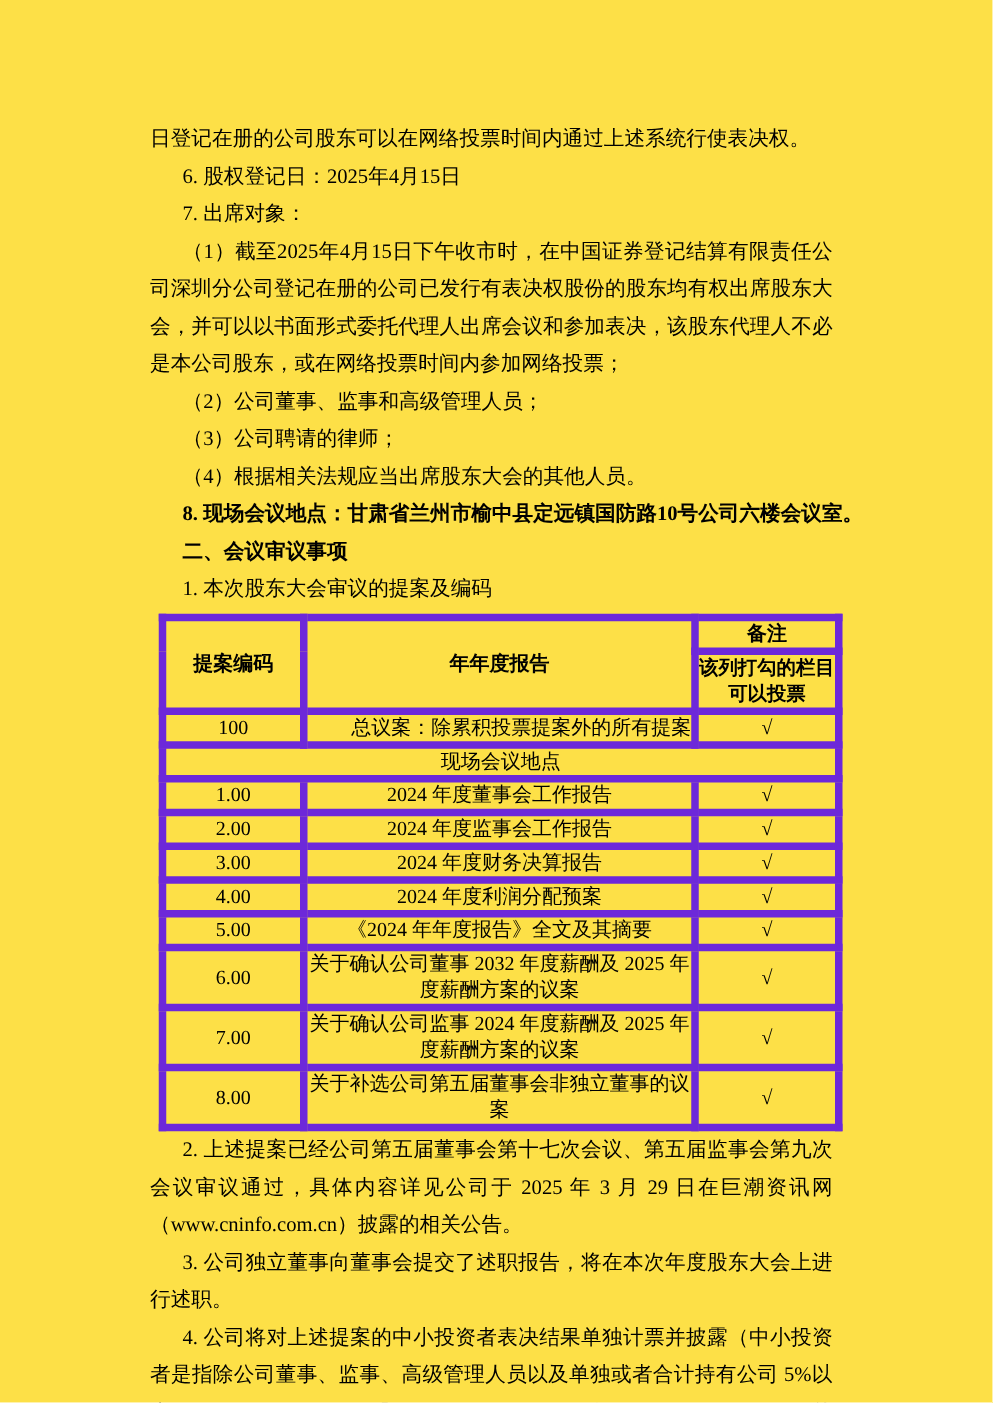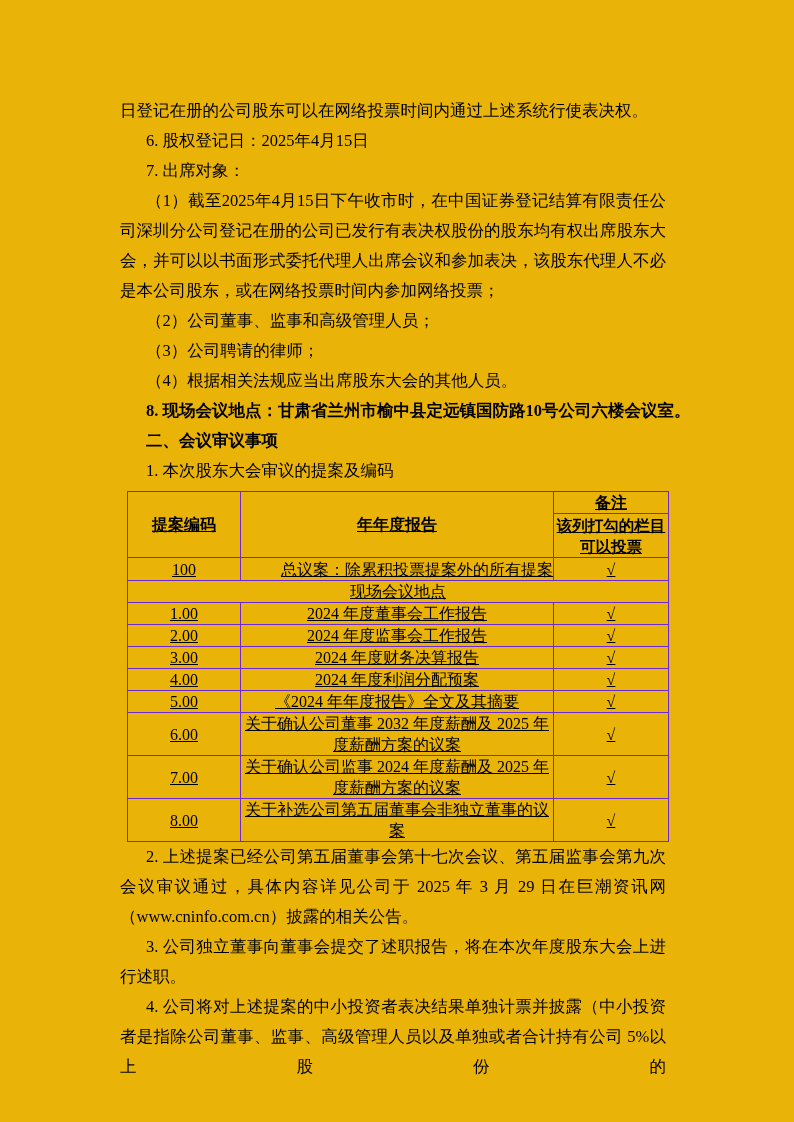--- a/index.html
+++ b/index.html
@@ -1,21 +1,21 @@
 <!DOCTYPE html>
 <html><head>
 <meta charset="utf-8">
 <style>
   * { box-sizing: border-box; }
   html, body { margin: 0; padding: 0; background: #ffffff; }
   .page {
     position: relative;
     width: 794px;
     height: 1122px;
-    background: #eab308;
+    background: #fde047;
     color: #000000;
     font-family: "Liberation Serif", "DejaVu Serif", serif;
     overflow: hidden;
   }
   .content {
     position: absolute;
     left: 120px;
     top: 96px;
     width: 546px;
     font-size: 16.5px;
@@ -33,27 +33,26 @@
 
   table.proposals {
     border-collapse: collapse;
     table-layout: fixed;
     width: 541px;
     margin: 5px 0 0 7px;
     font-size: 16px;
   }
   table.proposals th,
   table.proposals td {
-    border: 1px solid #6d28d9;
+    border: 6px solid #6d28d9;
     padding: 0;
     line-height: 21px;
     vertical-align: middle;
     text-align: center;
     overflow: hidden;
-    text-decoration: underline;
   }
   table.proposals th { font-weight: 700; }
   th.remark-sub { font-size: 15.5px; margin-left: 24px; }
   td.name { text-align: left; padding: 0 4px 0 7px; }
   td.name.center { text-align: right; padding: 0; }
   tr.hr1 { height: 20px; }
   tr.hr2 { height: 44px; }
   tr.r100 { height: 23px; }
   tr.sec { height: 21px; }
   tr.single { height: 21px; }

